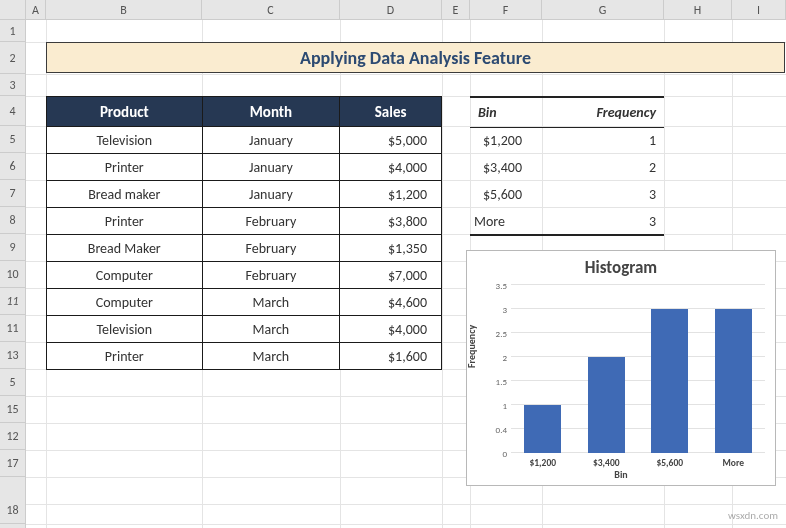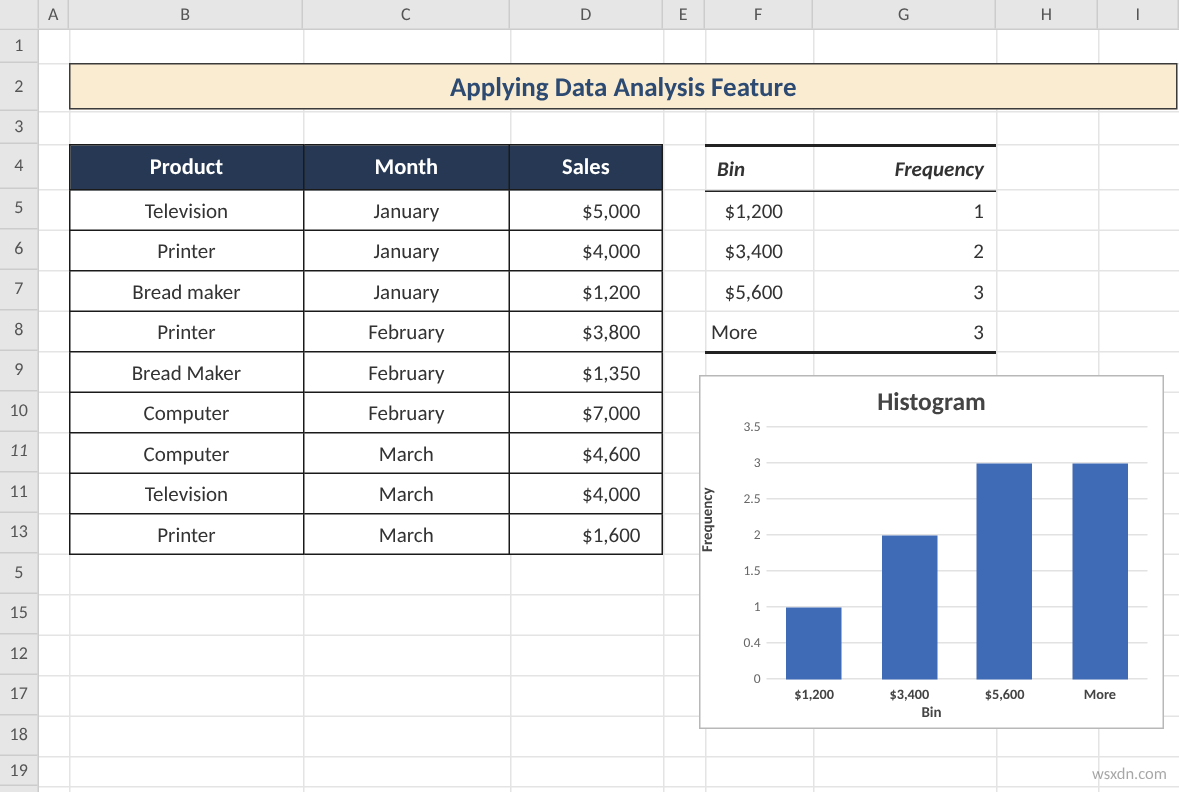--- a/index.html
+++ b/index.html
@@ -217,21 +217,21 @@
     <div class="rh" style="height: 27px; line-height: 27px;">8</div>
     <div class="rh" style="height: 27px; line-height: 27px;">9</div>
     <div class="rh" style="height: 27px; line-height: 27px;">10</div>
     <div class="rh" style="height: 27px; line-height: 27px; font-style: italic;">11</div>
     <div class="rh" style="height: 27px; line-height: 27px;">11</div>
     <div class="rh" style="height: 27px; line-height: 27px;">13</div>
     <div class="rh" style="height: 27px; line-height: 27px;">5</div>
     <div class="rh" style="height: 27px; line-height: 27px;">15</div>
     <div class="rh" style="height: 27px; line-height: 27px;">12</div>
     <div class="rh" style="height: 27px; line-height: 27px;">17</div>
-    <div class="rh" style="height: 27px; line-height: 27px;">18</div>
+    <div class="rh" style="height: 27px; line-height: 27px; margin-top: 20px;">18</div>
     <div class="rh" style="height: 20px; line-height: 20px;">19</div>
   </div>
 
 <div class="grid">
     <div class="vline" style="left: 20px;"></div>
     <div class="vline" style="left: 176px;"></div>
     <div class="vline" style="left: 314px;"></div>
     <div class="vline" style="left: 416px;"></div>
     <div class="vline" style="left: 444px;"></div>
     <div class="vline" style="left: 516px;"></div>

